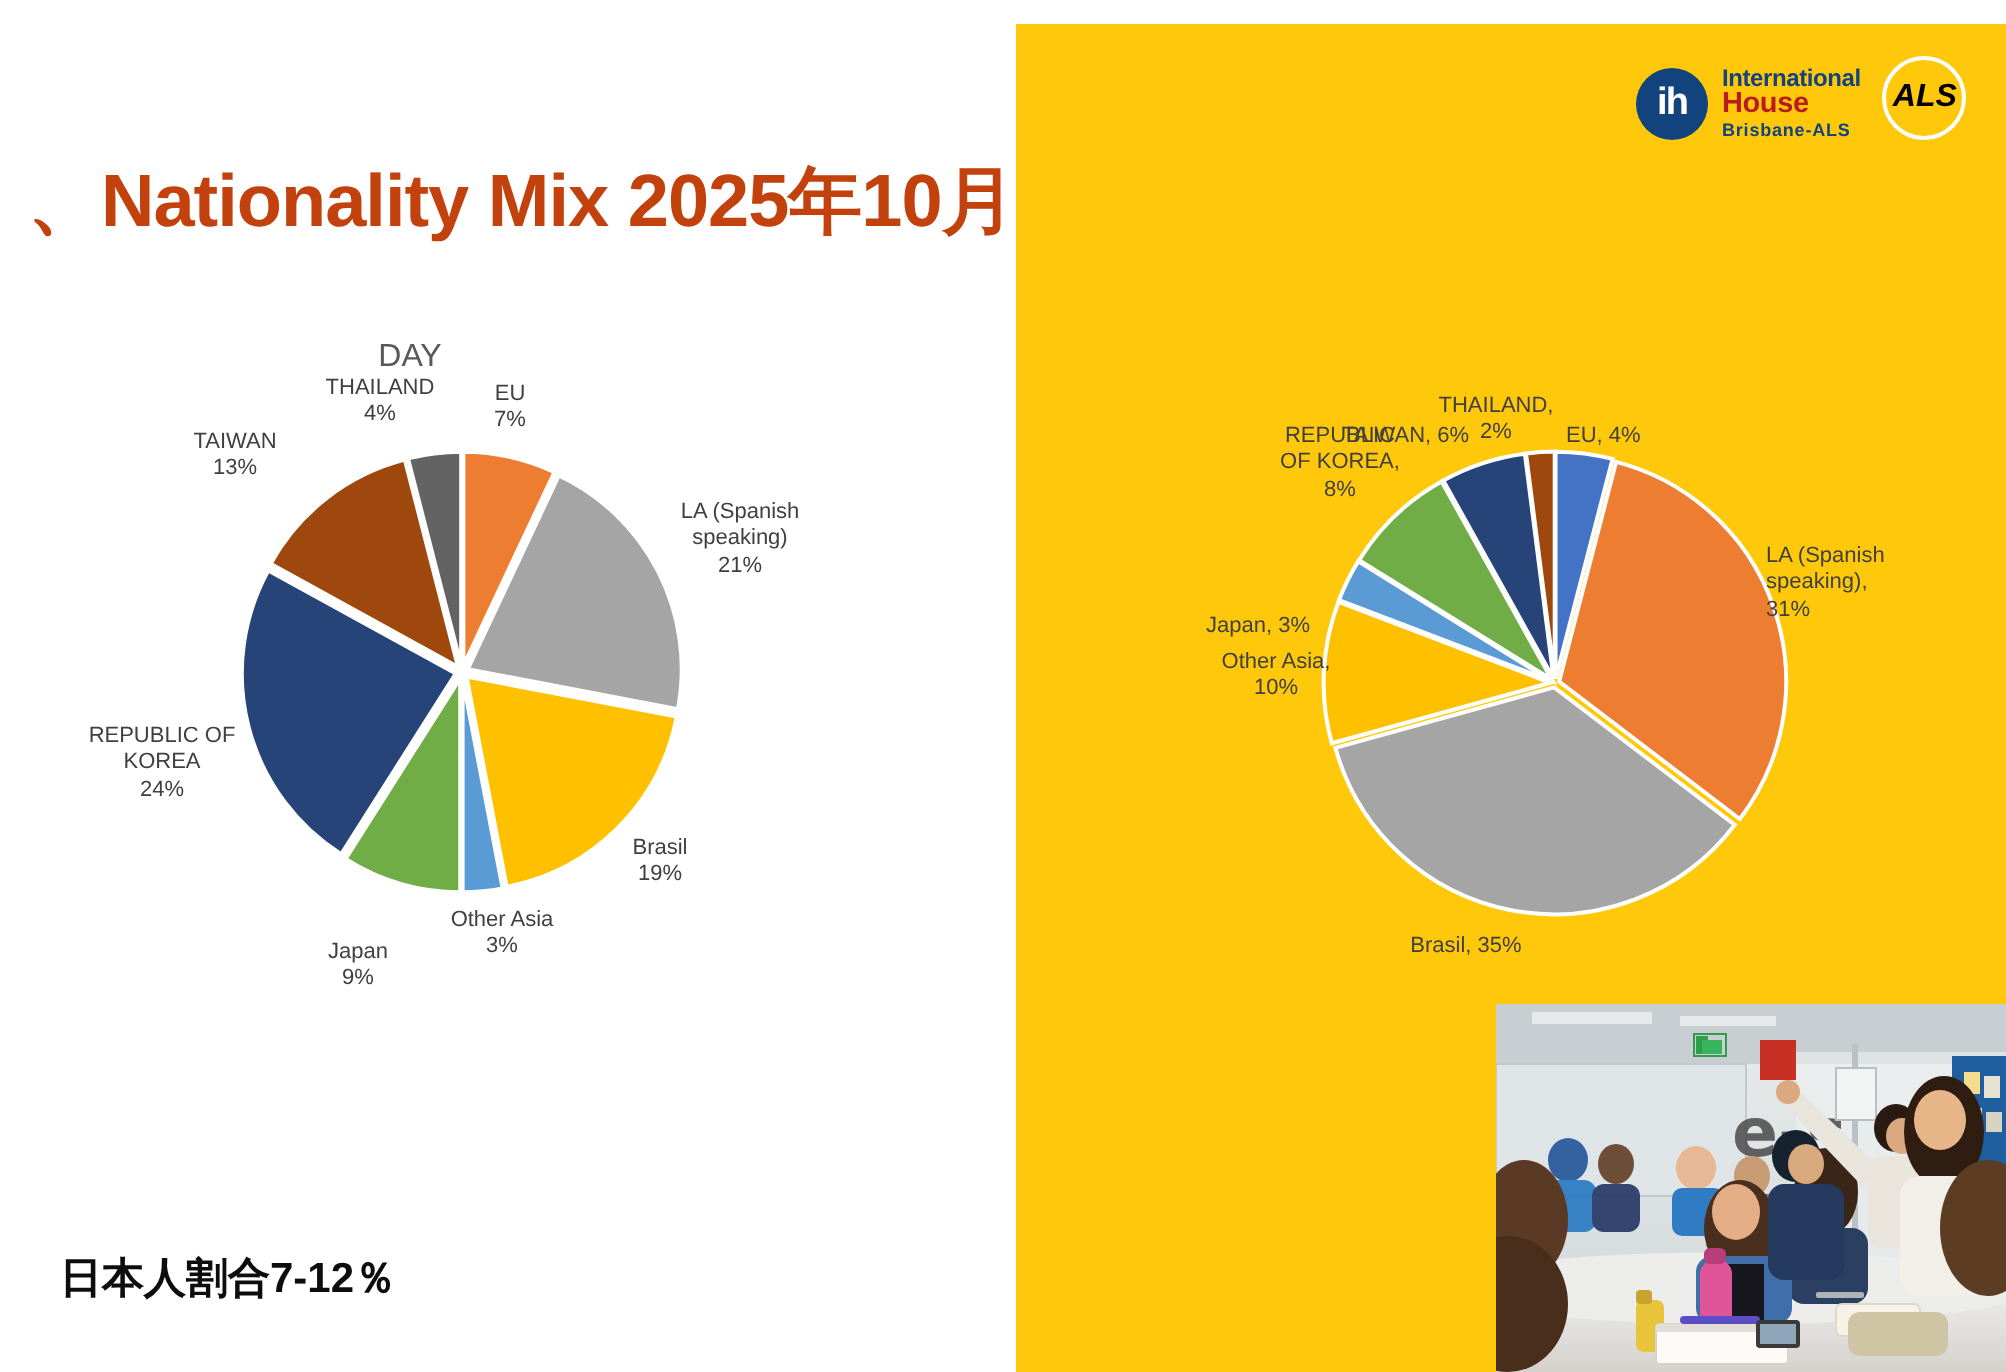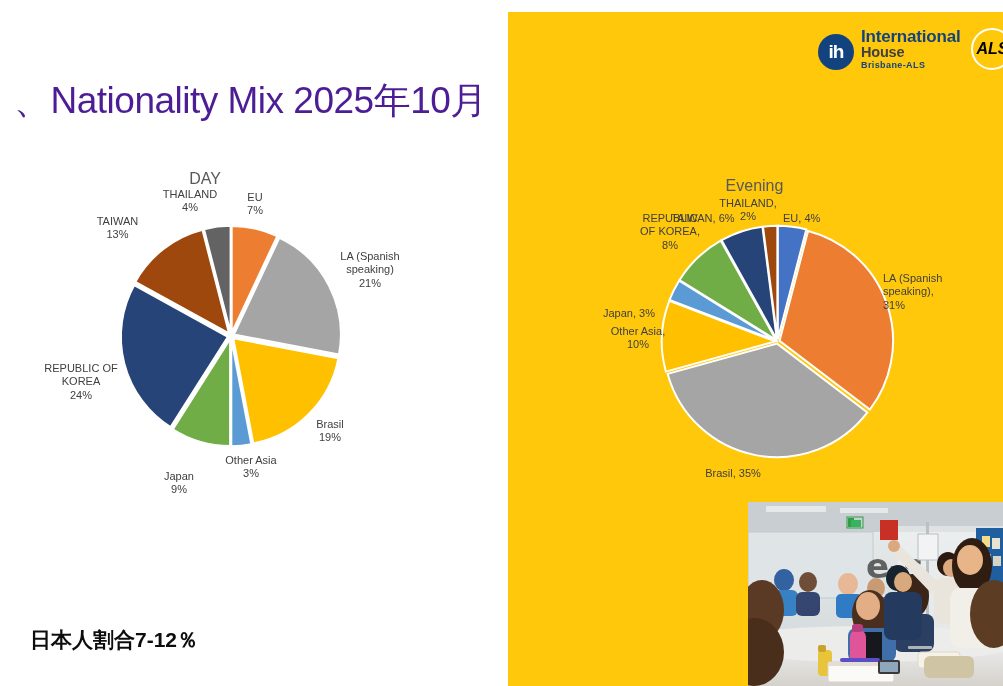--- a/index.html
+++ b/index.html
@@ -14,31 +14,31 @@
     position:absolute;left:508px;top:12px;width:495px;height:674px;
     background:#FFC80A;
   }
 
   
   .logo-block{position:absolute;left:818px;top:22px;width:172px;height:48px;display:flex;align-items:flex-end;gap:7px;}
   .ih-badge{width:36px;height:36px;border-radius:50%;background:#13437E;color:#ffffff;
      display:flex;align-items:center;justify-content:center;font-weight:bold;font-size:19px;
      font-family:"Liberation Sans",sans-serif;letter-spacing:-1px;flex:0 0 auto;}
   .ih-words{display:flex;flex-direction:column;justify-content:center;line-height:1.02;}
-  .ih-words .l1{color:#13437E;font-weight:bold;font-size:17px;letter-spacing:-.2px;}
-  .ih-words .l2{color:#404040;font-weight:bold;font-size:14.5px;letter-spacing:-.2px;}
+  .ih-words .l1{color:#13437E;font-weight:bold;font-size:12px;letter-spacing:-.2px;}
+  .ih-words .l2{color:#b91c1c;font-weight:bold;font-size:14.5px;letter-spacing:-.2px;}
   .ih-words .l3{color:#13437E;font-weight:bold;font-size:9px;letter-spacing:.4px;margin-top:1px;}
   .als-badge{width:38px;height:38px;border-radius:50%;border:2.4px solid #ffffff;color:#000000;
      display:flex;align-items:center;justify-content:center;font-weight:bold;font-size:16px;
      font-style:italic;flex:0 0 auto;margin-left:4px;}
 
   
   .page-title{
     position:absolute;left:14px;top:76px;
-    font-size:37px;font-weight:normal;color:#4c1d95;white-space:nowrap;
+    font-size:37px;font-weight:bold;color:#c2410c;white-space:nowrap;
     letter-spacing:-.5px;z-index:5;
   }
 
   
   .chart{position:absolute;}
   .chart-title{
     position:absolute;width:100%;text-align:center;font-size:15px;color:#595959;
   }
   .pie-wrap{position:absolute;}
   .pie-svg{display:block;overflow:visible;}
@@ -121,21 +121,20 @@
 24%</div>
     <div class="lbl c" style="left:295px;top:248px;width:70px;text-align:center;">Brasil
 19%</div>
     <div class="lbl c" style="left:148px;top:300px;width:62px;">Japan
 9%</div>
     <div class="lbl c" style="left:213px;top:284px;width:76px;">Other Asia
 3%</div>
   </div>
 
   <div class="chart" id="eve-chart">
-    <div class="chart-title" id="eve-title">Evening</div>
 
     <div class="pie-wrap" id="eve-pie">
       <svg class="pie-svg" width="235" height="235" viewBox="0 0 235 235">
         <g id="eve-slices">
             <path d="M 117.77850339786225 115.31769941177225 L 117.77850339786225 1.817699411772253 A 113.5 113.5 0 0 1 146.28379994291475 5.455521803285819 Z" fill="#4472C4" stroke="#ffffff" stroke-width="2"></path>
             <path d="M 119.57900180117227 116.78045048070167 L 148.08429834622476 6.9182728722152405 A 113.5 113.5 0 0 1 209.8979707014217 185.51714997082684 Z" fill="#ED7D31" stroke="#ffffff" stroke-width="2"></path>
             <path d="M 117.0836472624071 119.66024313397796 L 207.40261616265656 188.39694262410313 A 113.5 113.5 0 0 1 7.687562265853671 149.90502098779695 Z" fill="#A5A5A5" stroke="#ffffff" stroke-width="2"></path>
             <path d="M 115.30249185379738 117.39531978518777 L 5.906406857243951 147.64009763900674 A 113.5 113.5 0 0 1 9.276709713707774 76.88873363451029 Z" fill="#FFC000" stroke="#ffffff" stroke-width="2"></path>
             <path d="M 115.52881369655906 116.52305345226729 L 9.503031556469452 76.01646730158981 A 113.5 113.5 0 0 1 19.084977397289165 56.68296287847526 Z" fill="#5B9BD5" stroke="#ffffff" stroke-width="2"></path>
             <path d="M 115.98182617473935 115.90778511616884 L 19.537989875469464 56.067694542376806 A 113.5 113.5 0 0 1 60.798496627336235 16.725880818748195 Z" fill="#70AD47" stroke="#ffffff" stroke-width="2"></path>

